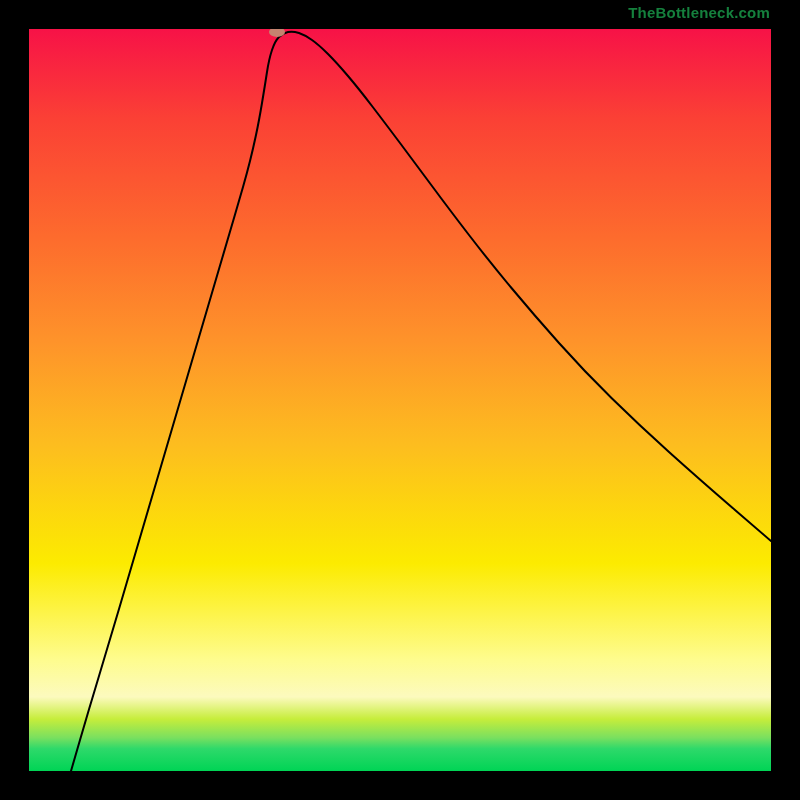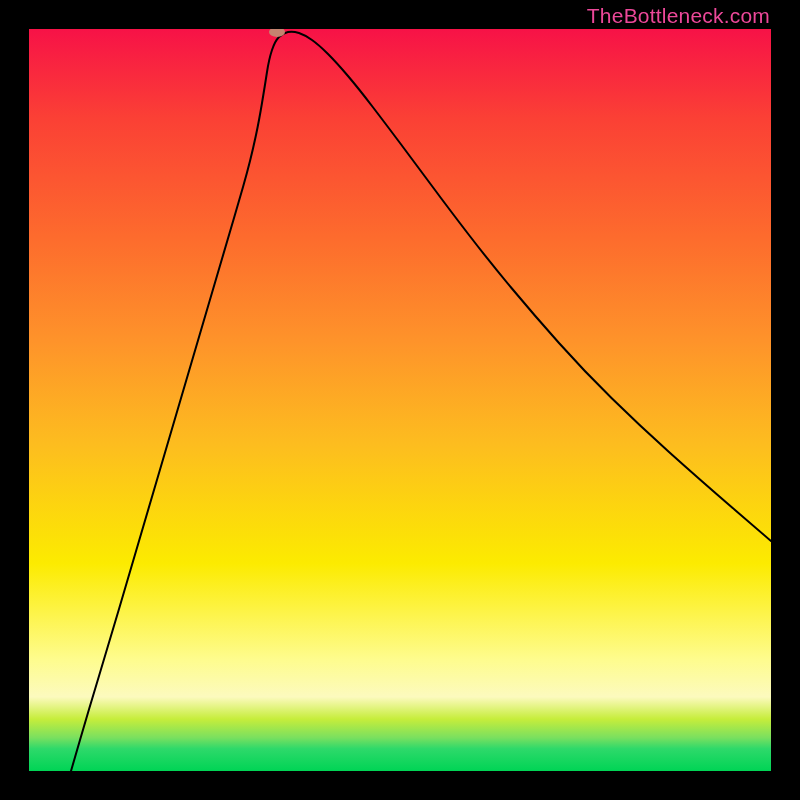--- a/index.html
+++ b/index.html
@@ -48,24 +48,25 @@
     );
   }
   .curve-svg {
     position: absolute;
     inset: 0;
   }
   .watermark {
     position: absolute;
     top: 4px;
     right: 30px;
-    color: #ec4899;
-    font-size: 21px;
+    color: #15803d;
+    font-size: 15px;
     letter-spacing: 0.2px;
     user-select: none;
+    font-weight: bold;
   }
 </style>
 </head>
 <body>
 
 <div class="frame">
 
   <div class="watermark">TheBottleneck.com</div>
 
   <div class="plot-area">

